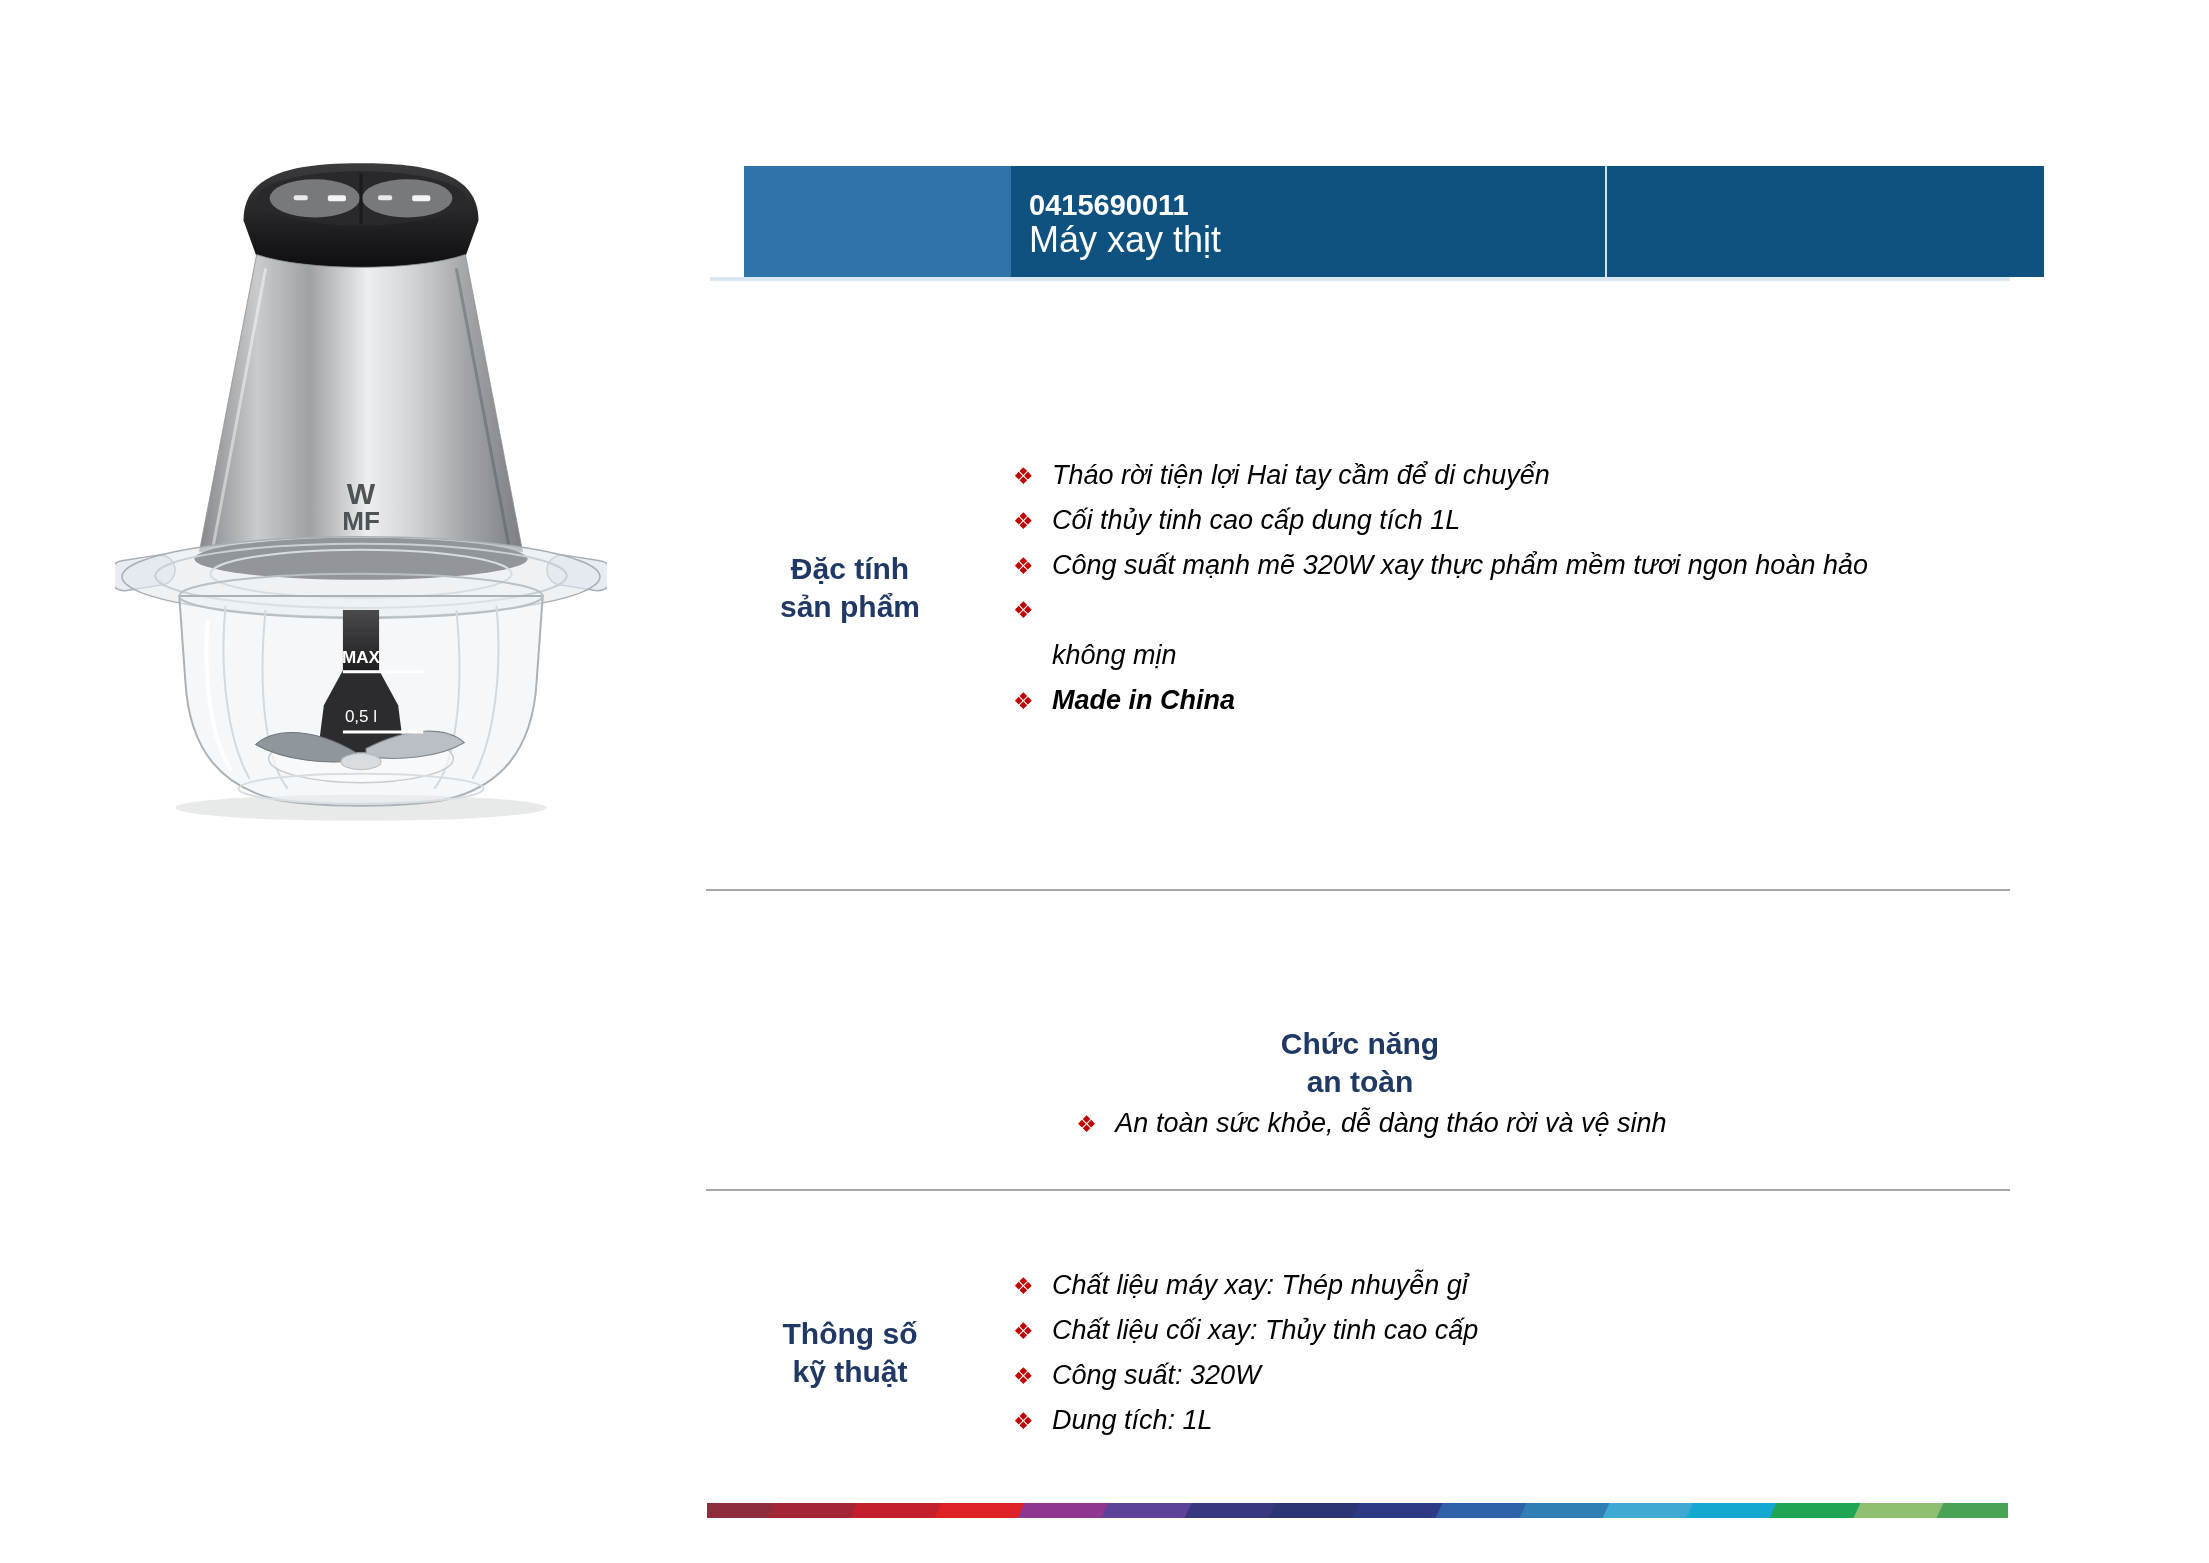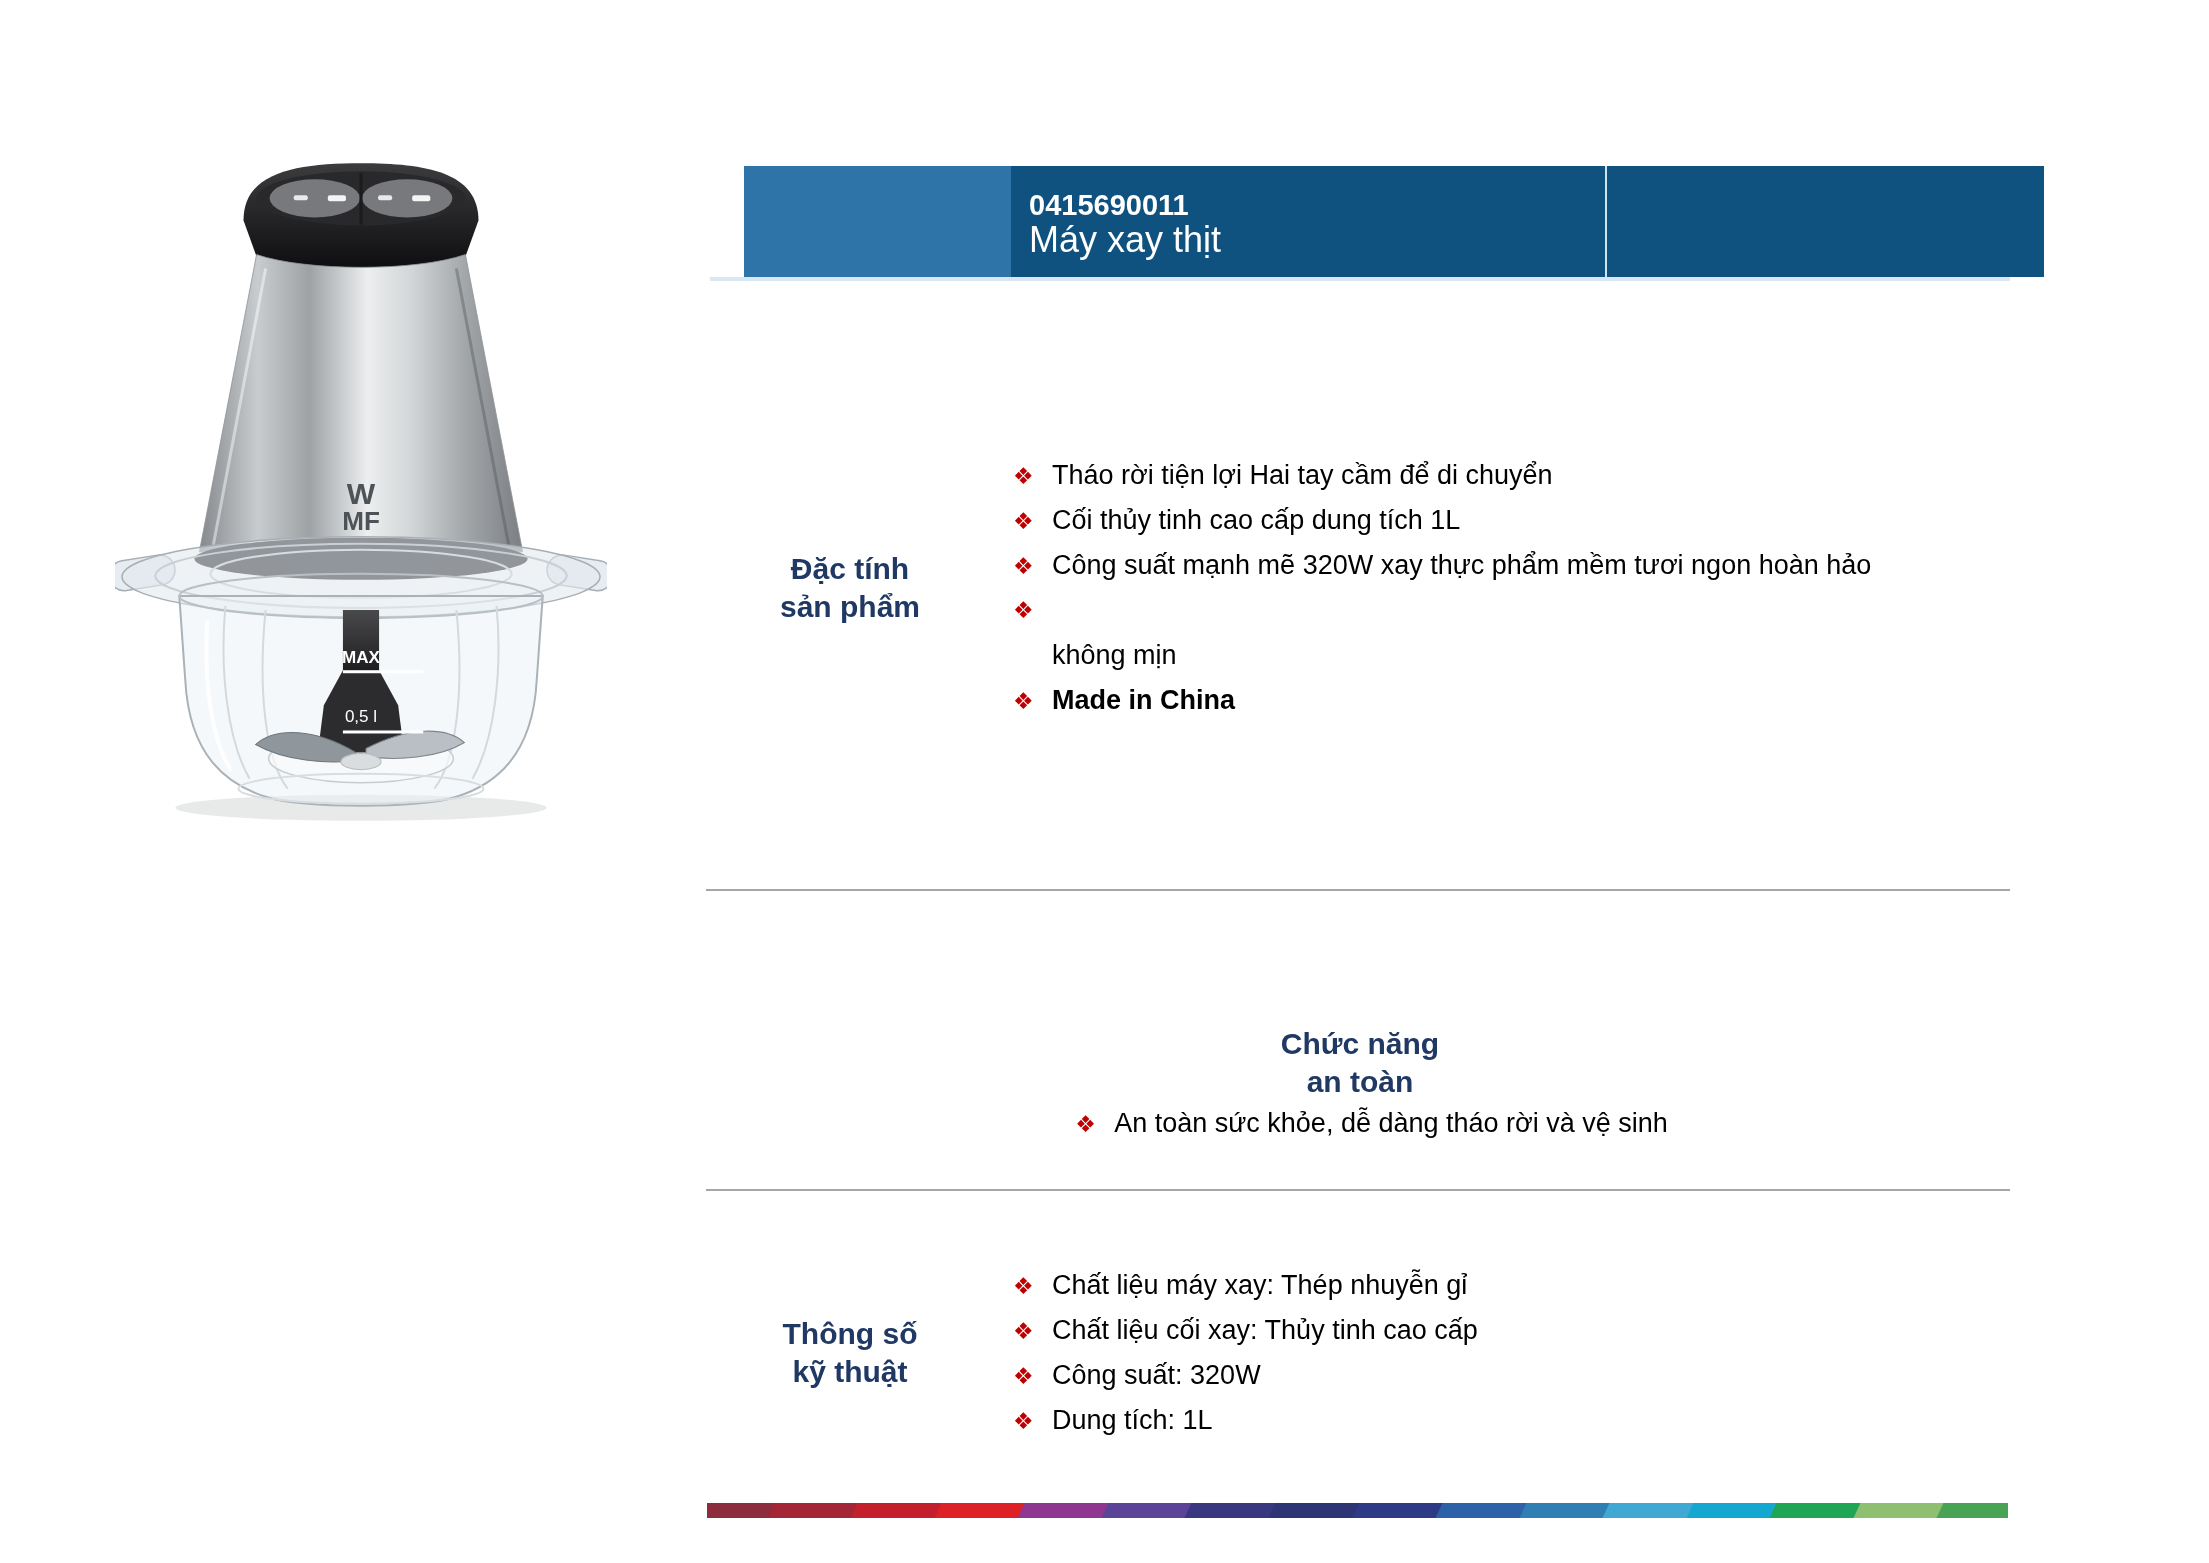--- a/index.html
+++ b/index.html
@@ -19,21 +19,21 @@
 
   
   .section{position:absolute;left:710px;width:1300px;display:flex;align-items:center;}
   .section.s0{top:452px;height:272px;}
   .section.s1{top:1025px;height:46px;flex-direction:column;}
   .section.s2{top:1262px;height:182px;}
   .sec-title{width:280px;text-align:center;font-weight:bold;font-size:30px;line-height:38px;color:var(--title);}
   .rows{flex:1;}
   .row{display:flex;align-items:baseline;height:45px;line-height:45px;font-size:27px;}
   .row .bullet{width:62px;padding-left:23px;box-sizing:border-box;color:var(--bullet);font-size:23px;flex:none;}
-  .row .txt{white-space:nowrap;}
+  .row .txt{white-space:nowrap;font-style:italic;}
   .row .txt.bold{font-weight:bold;}
 
   
   .hdivider{position:absolute;left:706px;width:1304px;height:2px;background:var(--divider);}
   .hdivider.d0{top:889px;}
   .hdivider.d1{top:1189px;}
 
   
   .footer-bar{position:absolute;left:707px;top:1503px;width:1301px;height:15px;overflow:hidden;}
   .footer-bar-inner{position:absolute;left:-18px;right:-18px;top:0;bottom:0;display:flex;}

